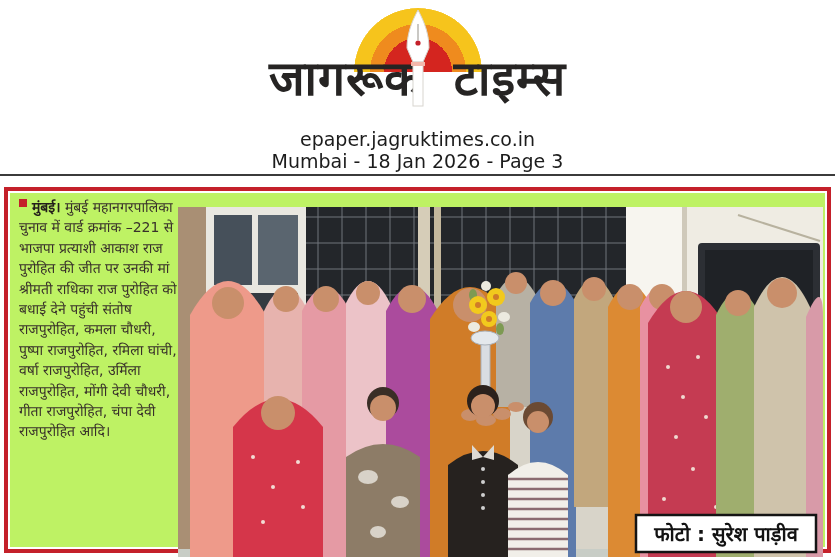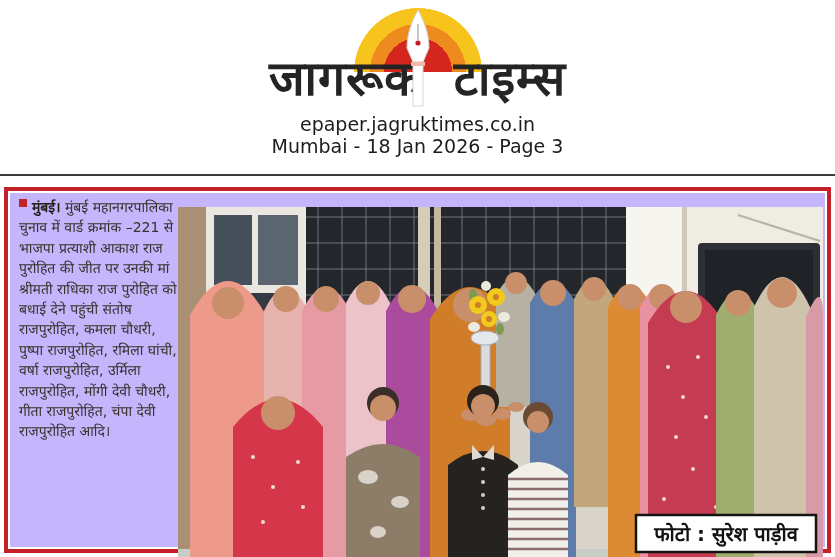--- a/index.html
+++ b/index.html
@@ -22,32 +22,32 @@
       #d4251f 0 34px, #ef8b1e 34px 48px, #f6c41c 48px 64px, transparent 64px);
   }
   .logo-nib { position: absolute; top: 4px; left: 50%; margin-left: -17px; z-index: 3; }
   .logo-text {
     position: relative; z-index: 2;
     padding-top: 46px;
     font-size: 48px; font-weight: bold; color: #262423;
     letter-spacing: 1px; line-height: 1.1;
     word-spacing: 14px;
   }
-  .site-line { font-size: 19px; color: #1c1c1c; margin-top: 3px; }
+  .site-line { font-size: 19px; color: #1c1c1c; margin-top: 18px; }
   .edition-line { font-size: 19px; color: #1c1c1c; margin-top: 0; }
   .header-divider {
     position: absolute; top: 174px; left: 0; width: 835px;
     border-top: 2px solid #3b3b3b;
   }
   
   .clip {
     position: absolute; left: 4px; top: 187px;
     width: 827px; height: 366px;
     border: 4px solid #c4202a;
-    background: #c4b5fd;
+    background: #bef264;
     box-shadow: inset 0 0 0 2px #ffffff;
   }
   .article-col {
     position: absolute; left: 11px; top: 6px; width: 160px;
     font-size: 14px; line-height: 20.4px; color: #38302a;
   }
   .bullet {
     display: inline-block; width: 8px; height: 8px;
     background: #c4202a; margin-right: 5px; vertical-align: 5px;
   }

